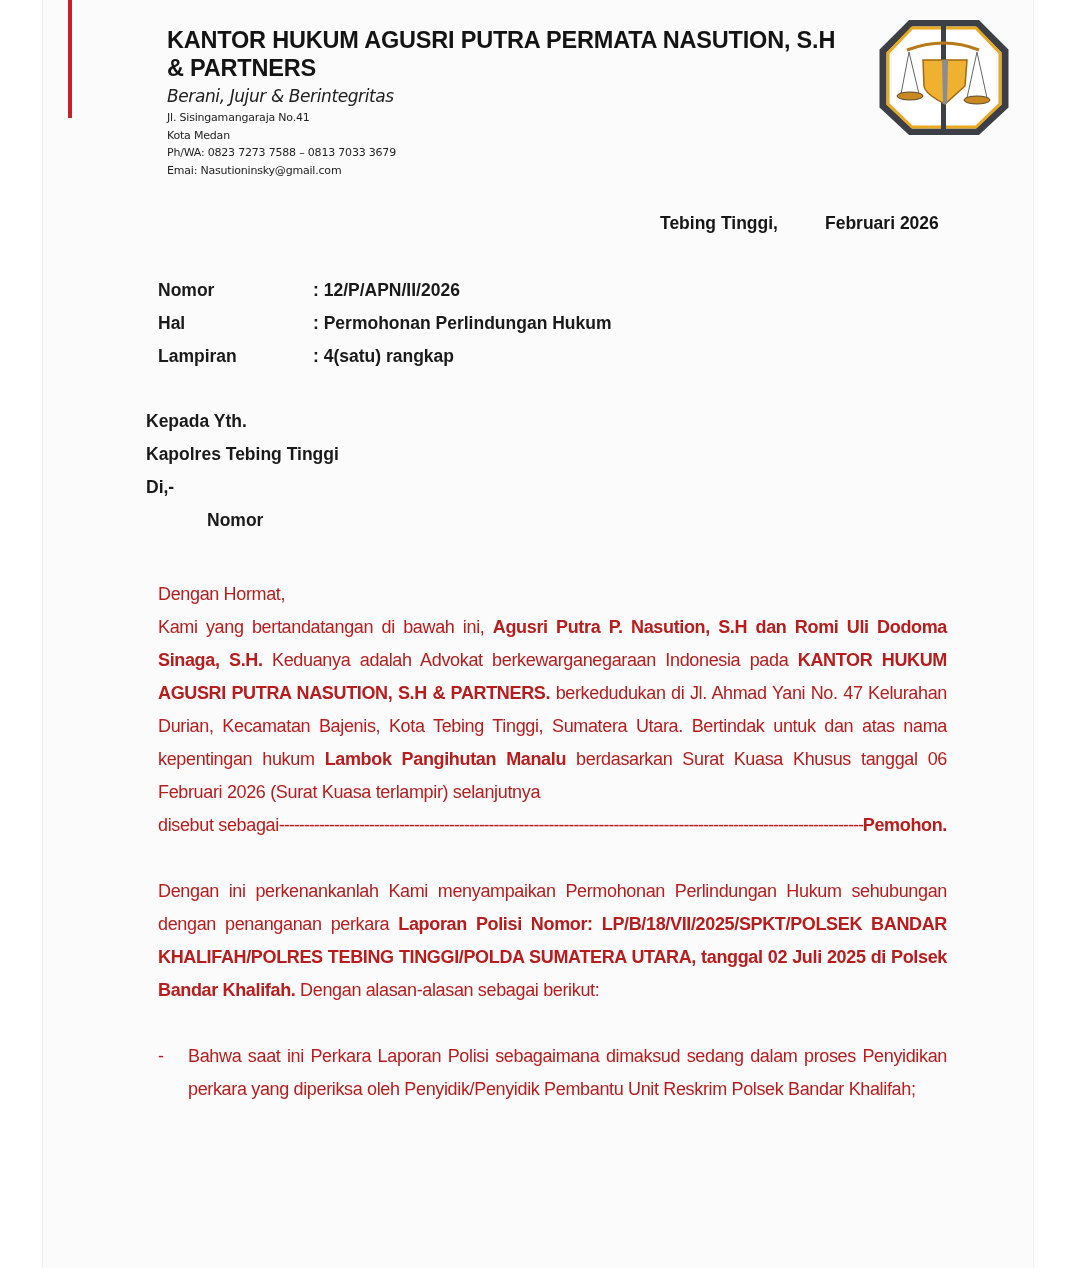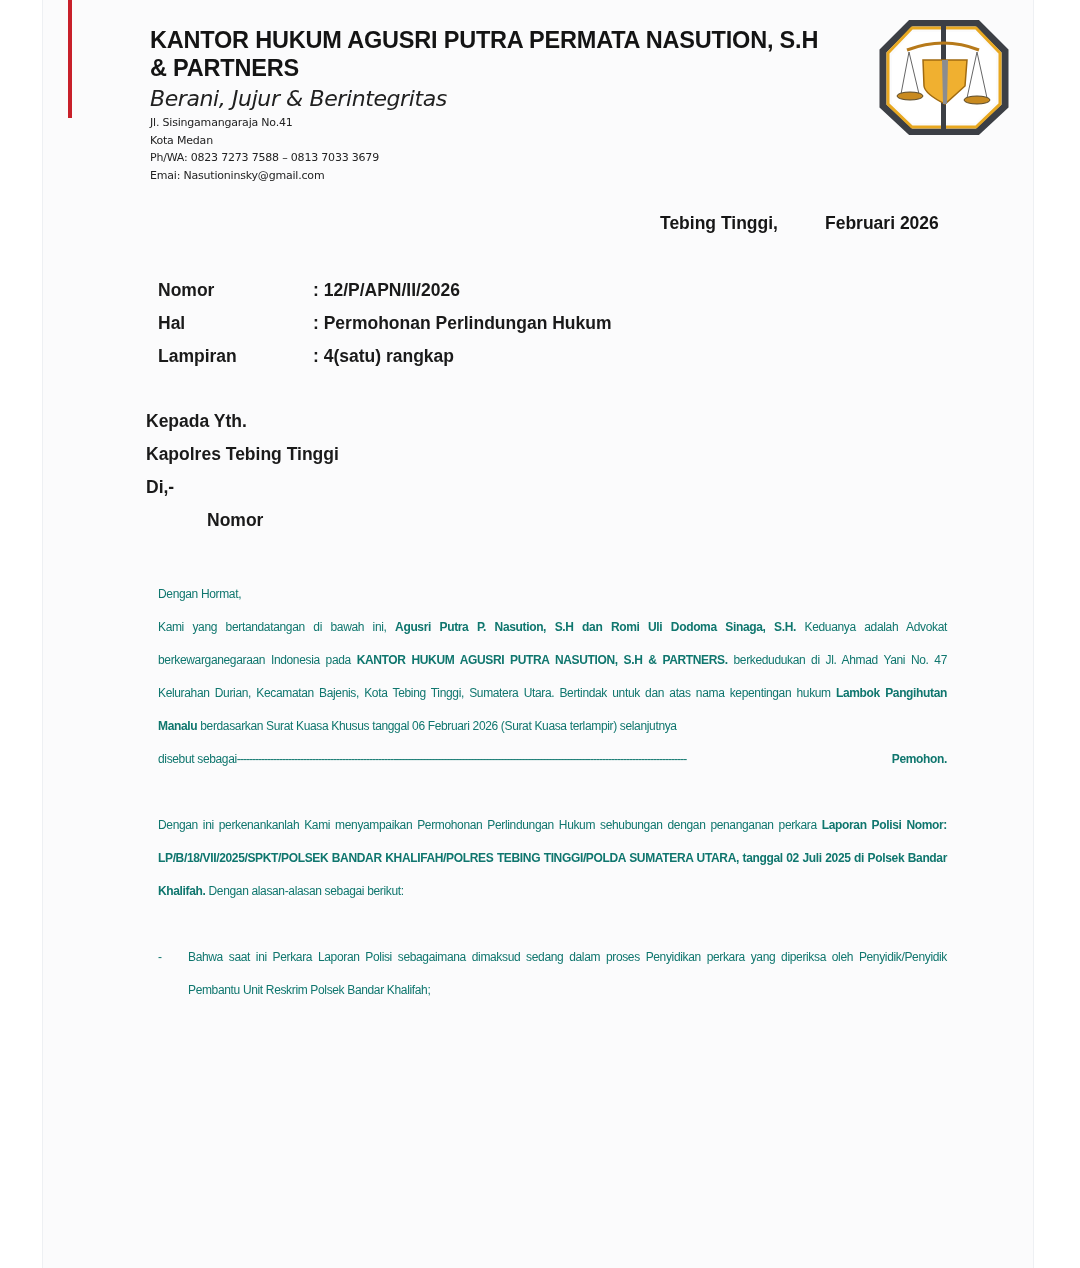--- a/index.html
+++ b/index.html
@@ -12,27 +12,27 @@
     }
     .page {
       position: absolute; left: 42px; top: 0; width: 992px; height: 1268px;
       background: #fbfbfc;
       box-shadow: inset 1px 0 0 #eef0f3, inset -1px 0 0 #eef0f3;
     }
     .red-rule {
       position: absolute; left: 68px; top: 0; width: 4px; height: 118px;
       background: #c8202a;
     }
-    .letterhead { position: absolute; left: 150px; top: 26px; width: 700px; }
+    .letterhead { position: absolute; left: 167px; top: 26px; width: 700px; }
     .lh-name {
       font-weight: bold; font-size: 23.5px; line-height: 28px; letter-spacing: -0.2px;
       color: #141414; margin: 0;
     }
     .lh-motto {
-      font-style: italic; font-size: 22px; margin-top: 4px; color: #202020;
+      font-style: italic; font-size: 17px; margin-top: 4px; color: #202020;
       font-family: "DejaVu Sans", sans-serif; letter-spacing: -0.4px;
     }
     .lh-line {
       font-size: 11px; line-height: 17.5px; color: #222;
       font-family: "DejaVu Sans", sans-serif; letter-spacing: -0.2px;
     }
     .lh-address { margin-top: 3px; }
     .logo { position: absolute; left: 879px; top: 20px; width: 130px; height: 115px; }
 
     .date-line {
@@ -46,21 +46,21 @@
     .meta-label { width: 121px; }
     .meta-value { }
 
     .addressee { position: absolute; left: 146px; top: 411px; font-weight: bold; font-size: 17.5px; }
     .addr-line { height: 33px; }
     .addr-indent { padding-left: 61px; }
 
     .body {
       position: absolute; left: 158px; top: 578px; width: 789px;
       font-family: "Liberation Sans", sans-serif;
-      font-size: 12px; line-height: 33px; color: #0f766e;
+      font-size: 18px; line-height: 33px; color: #b91c1c;
       letter-spacing: -0.35px;
     }
     .para { text-align: justify; margin: 0; }
     .para b { font-weight: bold; }
     .gap { height: 33px; }
     .dash-line { display: flex; align-items: baseline; }
     .dash-fill { flex: 1; overflow: hidden; white-space: nowrap; letter-spacing: -1px; }
     .bullet-item { display: flex; margin-top: 33px; }
     .bullet-mark { width: 30px; flex: none; }
     .bullet-text { flex: 1; text-align: justify; }

